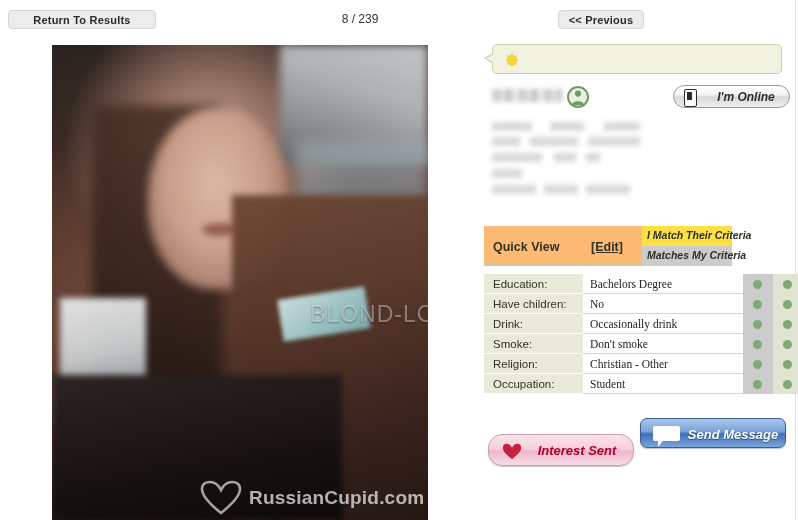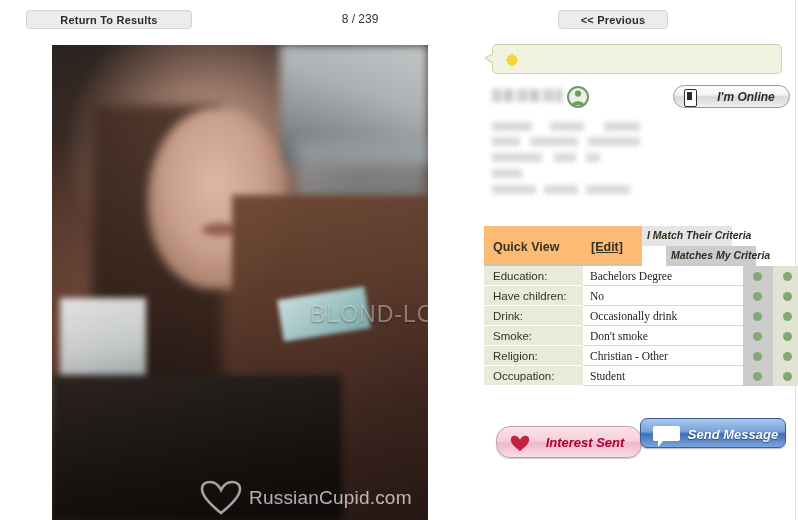--- a/index.html
+++ b/index.html
@@ -33,22 +33,22 @@
     border-radius: 4px;
     text-align: center;
     font-size: 11px;
     font-weight: bold;
     color: #2b2b2b;
     letter-spacing: 0.2px;
     box-sizing: border-box;
     cursor: pointer;
     font-family: "Liberation Sans", sans-serif;
   }
-  #btn-return { left: 26px; width: 166px; }
-  #btn-prev   { left: 558px; width: 110px; }
+  #btn-return { left: 8px; width: 148px; }
+  #btn-prev   { left: 558px; width: 86px; }
   #btn-next   { left: 672px; width: 110px; }
 
   #page-counter {
     position: absolute;
     left: 300px; top: 12px;
     width: 120px;
     text-align: center;
     font-size: 12px;
     color: #333333;
   }
@@ -172,21 +172,21 @@
     position: absolute;
     left: 148px; top: 435px;
     display: flex;
     align-items: center;
     gap: 7px;
     white-space: nowrap;
   }
   #wm-heart { display: block; }
   #wm-text {
     font-size: 19px;
-    font-weight: normal;
+    font-weight: bold;
     color: rgba(255,255,255,0.68);
     letter-spacing: 0.2px;
     font-family: "Liberation Sans", sans-serif;
   }
 
   
   #right-col {
     position: absolute;
     left: 484px; top: 44px;
     width: 306px;
@@ -335,41 +335,40 @@
     font-weight: bold;
     color: #333322;
     text-decoration: underline;
     cursor: pointer;
     margin-left: 33px;
   }
   #qv-colhead-a {
     position: absolute;
     left: 158px; top: 0;
     width: 90px; height: 20px;
-    background: #e5e5e5;
+    background: #fde047;
     box-sizing: border-box;
   }
   #qv-colhead-b {
     position: absolute;
     left: 158px; top: 20px;
     width: 90px; height: 20px;
     background: #cccccc;
     box-sizing: border-box;
-    margin-left: 24px;
   }
   .qv-colhead-text {
     position: absolute;
     left: 5px; top: 3px;
     font-size: 10.5px;
     font-style: italic;
     font-weight: bold;
     color: #2e2e22;
     white-space: nowrap;
   }
-  #qv-body { position: relative; }
+  #qv-body { position: relative; margin-top: 8px; }
   .qv-row {
     position: relative;
     height: 20px;
   }
   .qv-label {
     position: absolute;
     left: 0; top: 0;
     width: 99px; height: 20px;
     background: #eaeadb;
     border-bottom: 1px solid #ffffff;
@@ -414,29 +413,28 @@
 
   
   #actions {
     position: absolute;
     left: 4px; top: 374px;
     width: 302px;
     height: 34px;
   }
   #interest-button {
     position: absolute;
-    left: 0; top: 8px;
+    left: 0; top: 16px;
     width: 146px; height: 32px;
     border: 1px solid #c4a0ae;
     border-radius: 14px;
     background: linear-gradient(180deg,#fbe2ea 0%,#f6cfdc 46%,#eeb8cb 54%,#f9dce7 100%);
     box-shadow: 0 1px 1px rgba(0,0,0,0.22);
     box-sizing: border-box;
     cursor: pointer;
-    margin-left: 8px;
   }
   #interest-heart {
     position: absolute;
     left: 13px; top: 8px;
   }
   #interest-label {
     position: absolute;
     left: 38px; top: 8px;
     width: 100px;
     text-align: center;

